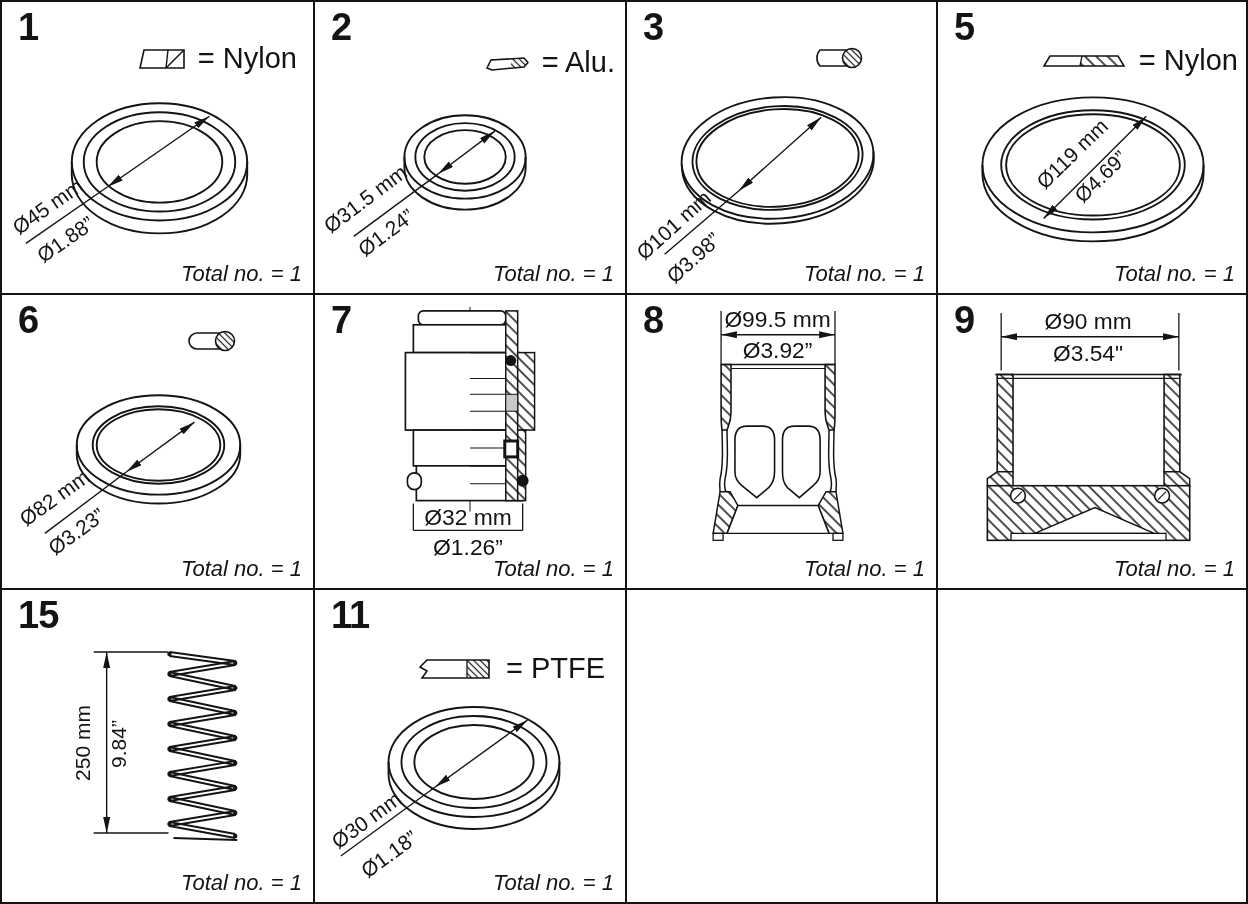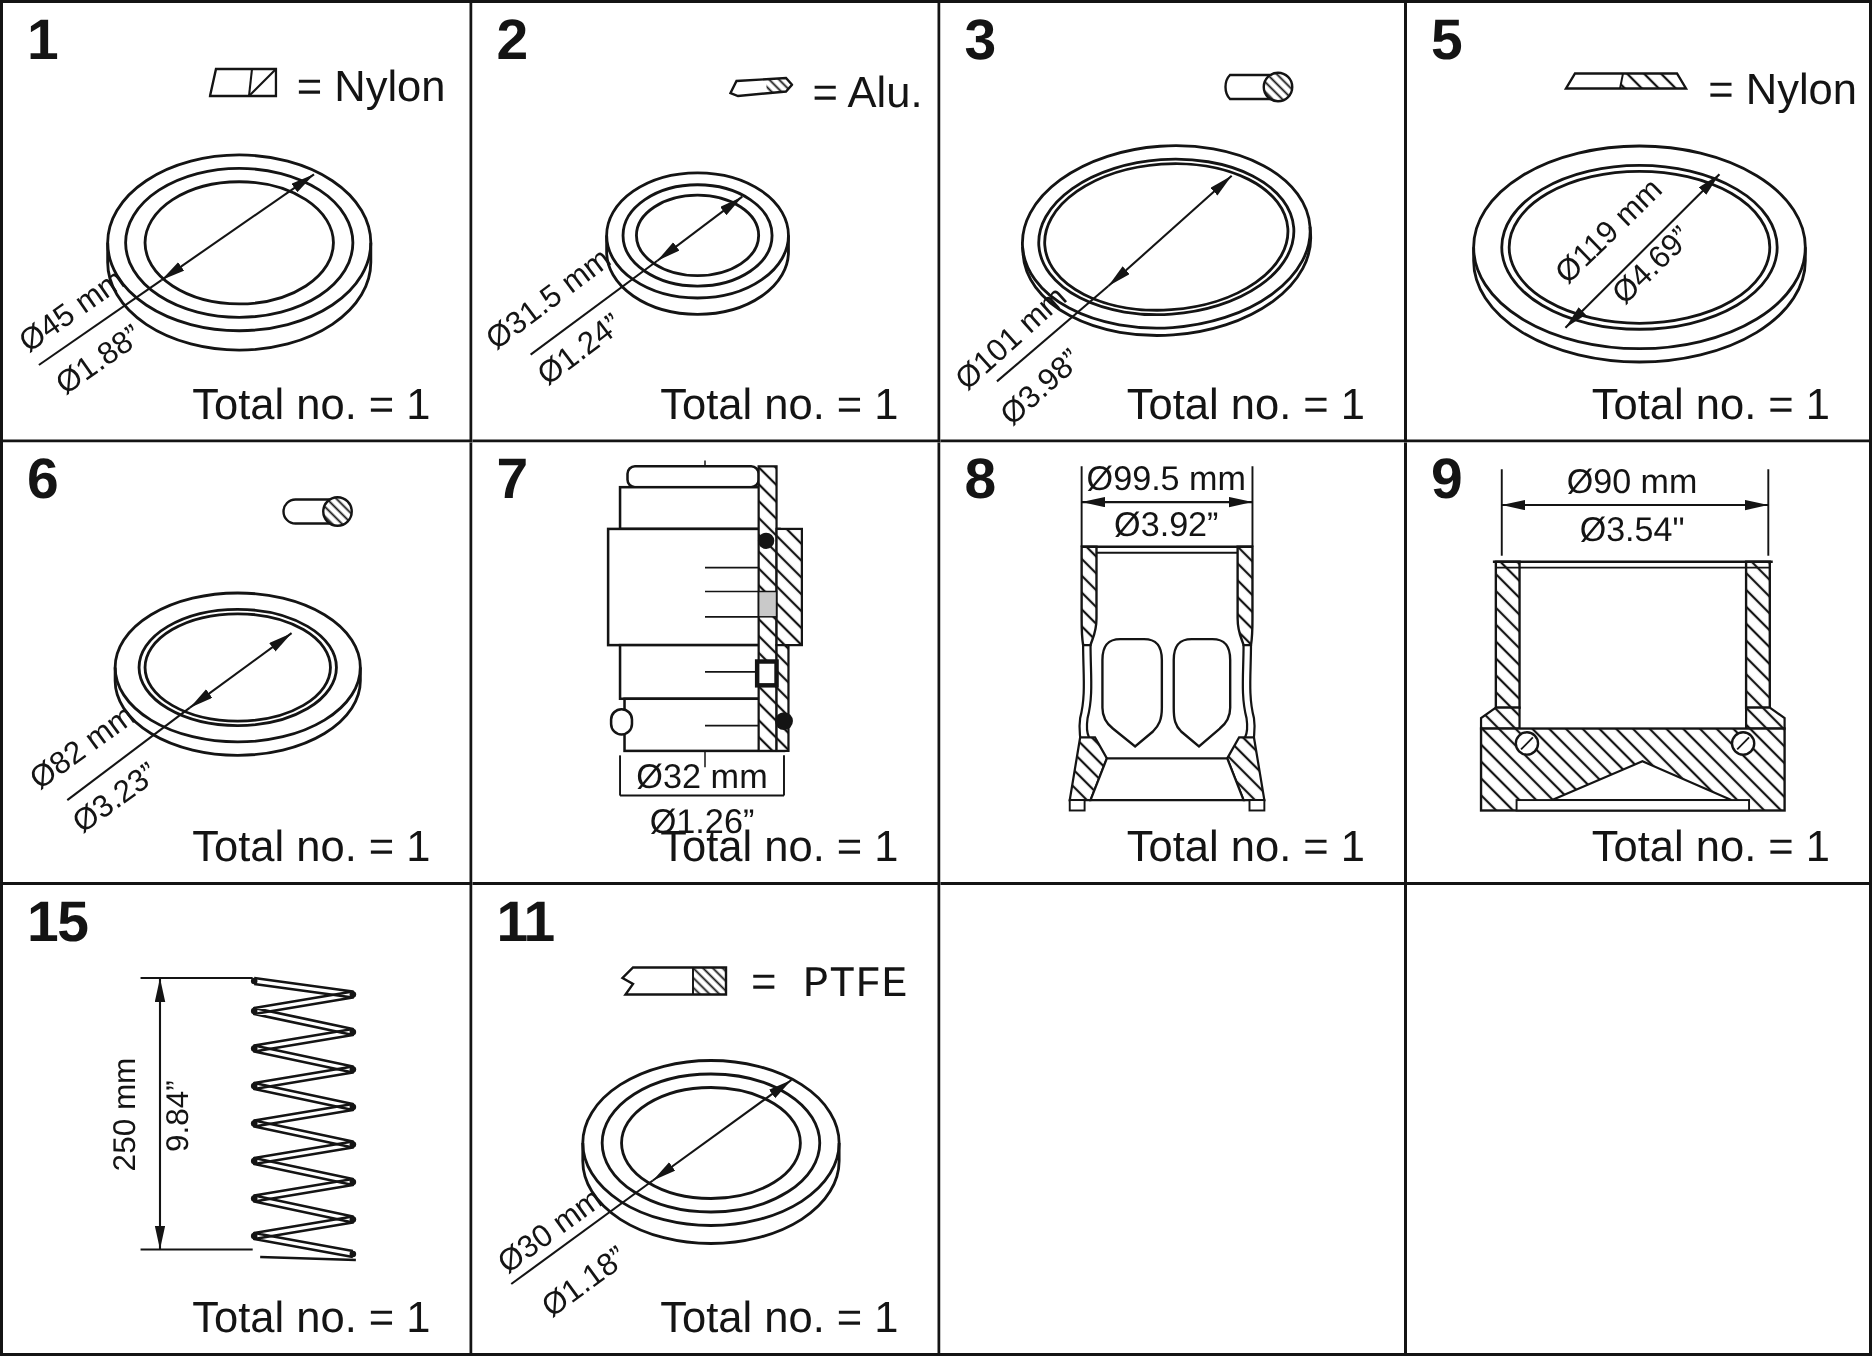--- a/index.html
+++ b/index.html
@@ -8,22 +8,22 @@
     border:2px solid #141414;background:#fff;color:#141414;
     font-family:"Liberation Sans",sans-serif;
     display:grid;
     grid-template-columns:313px 312px 311px 1fr;
     grid-template-rows:293px 295px 1fr;
   }
   .cell{position:relative;border-right:2px solid #141414;border-bottom:2px solid #141414;overflow:hidden;background:#fff;}
   .cell.lastcol{border-right:none;}
   .cell.lastrow{border-bottom:none;}
   .num{position:absolute;top:6px;left:16px;font-size:38px;font-weight:700;letter-spacing:-1px;line-height:1;}
-  .total{position:absolute;right:26px;bottom:8px;font-size:29px;line-height:1;white-space:nowrap;}
-  .legend{position:absolute;display:flex;gap:13px;font-size:29px;line-height:1;white-space:nowrap;}
+  .total{position:absolute;right:11px;bottom:8px;font-size:22px;line-height:1;white-space:nowrap;font-style:italic;}
+  .legend{position:absolute;display:flex;align-items:center;gap:13px;font-size:29px;line-height:1;white-space:nowrap;}
   svg.draw{position:absolute;left:0;top:0;width:100%;height:100%;}
   svg text{fill:#141414;font-family:"Liberation Sans",sans-serif;}
   .ln{stroke:#141414;fill:none;}
   .wh{fill:#fff;stroke:#141414;}
   .hx{fill:url(#hatch);stroke:#141414;}
 </style>
 </head>
 <body>
 
 <svg width="0" height="0" style="position:absolute" aria-hidden="true">
@@ -308,21 +308,21 @@
           <circle cx="234" cy="198" r="2.2"></circle>
         <circle cx="234" cy="223" r="2.2"></circle>
           <circle cx="234" cy="246" r="2.2"></circle>
       </g>
     </svg>
     <div class="total">Total no. = 1</div>
   </div>
 
   <div class="cell lastrow">
     <div class="num">11</div>
-    <div class="legend" style="top:52px;right:20px;font-family:Liberation Mono, monospace;">
+    <div class="legend" style="top:64px;right:20px;">
       <svg width="78" height="24" viewBox="0 0 78 24">
         <rect x="52" y="3" width="22" height="18" fill="url(#hatchD)" stroke="none"></rect>
         <path class="ln" stroke-width="1.6" d="M12,3 L74,3 L74,21 L7,21 L12,14 L5,10 Z"></path>
         <line class="ln" stroke-width="1.3" x1="52" y1="3" x2="52" y2="21"></line>
       </svg>
       <span>= PTFE</span>
     </div>
     <svg class="draw" viewBox="0 0 312 312" preserveAspectRatio="none">
       <g class="ln" stroke-width="1.9">
         <ellipse cx="160" cy="172" rx="86" ry="55"></ellipse>

